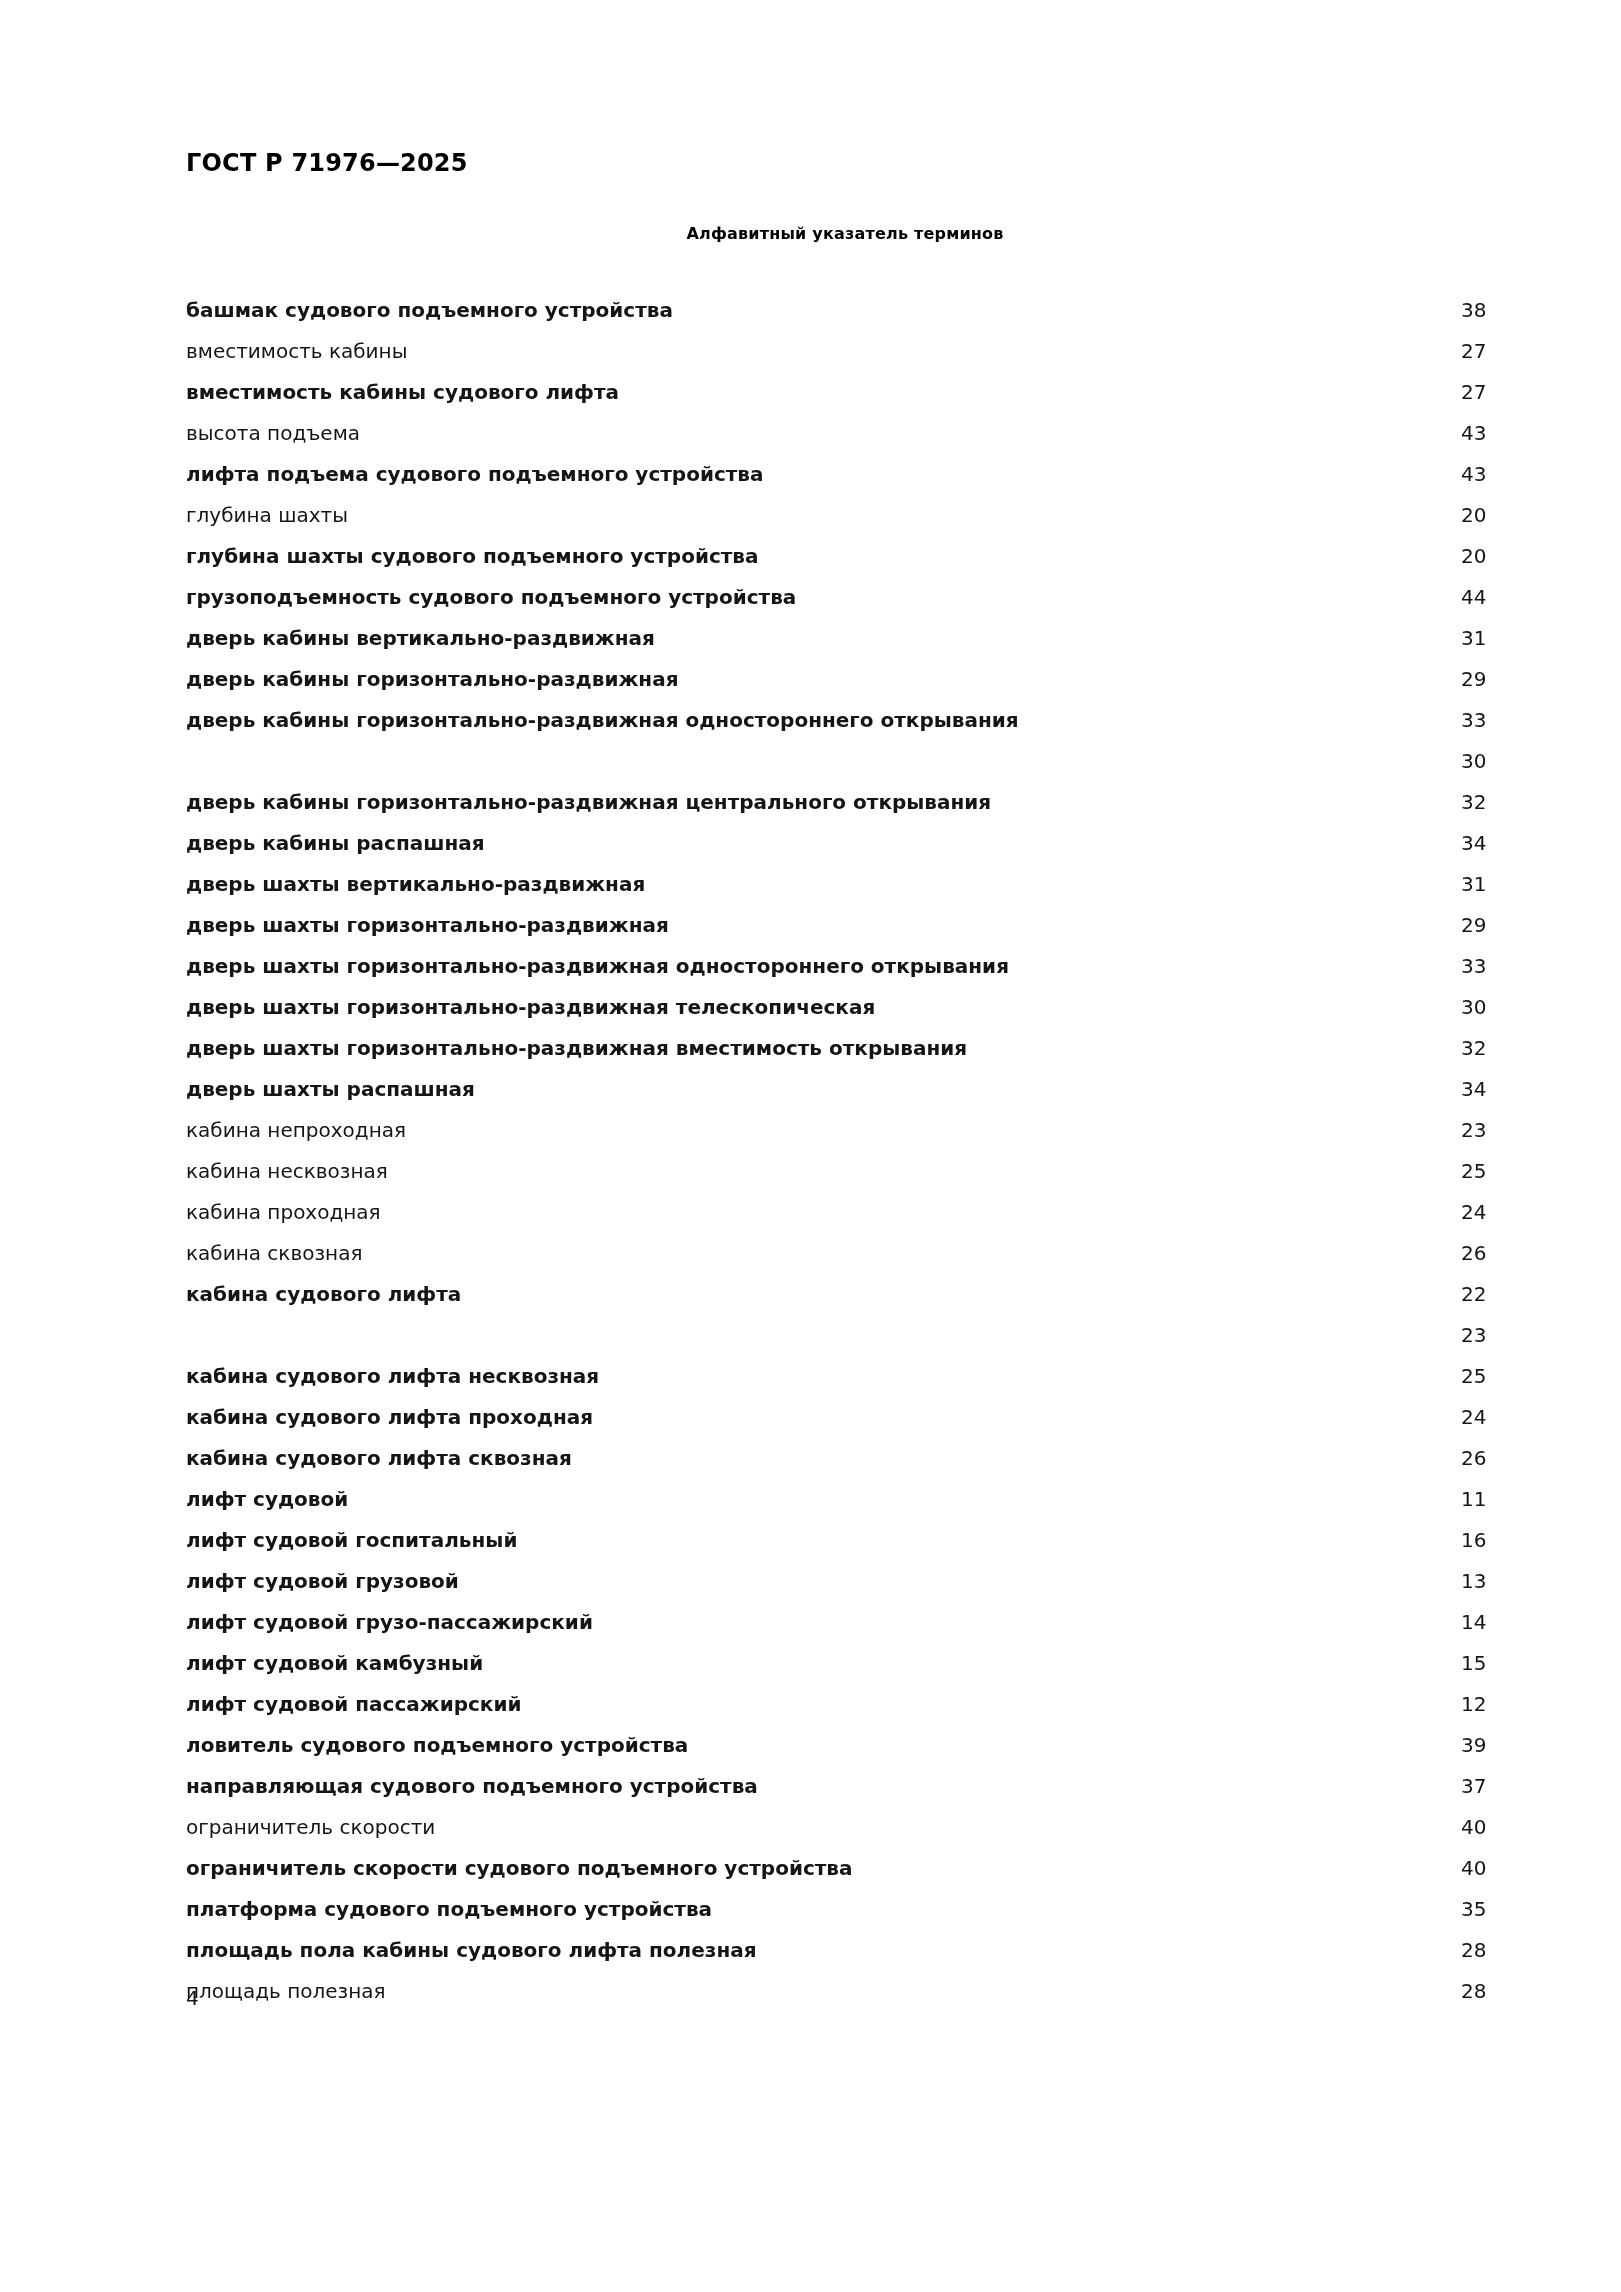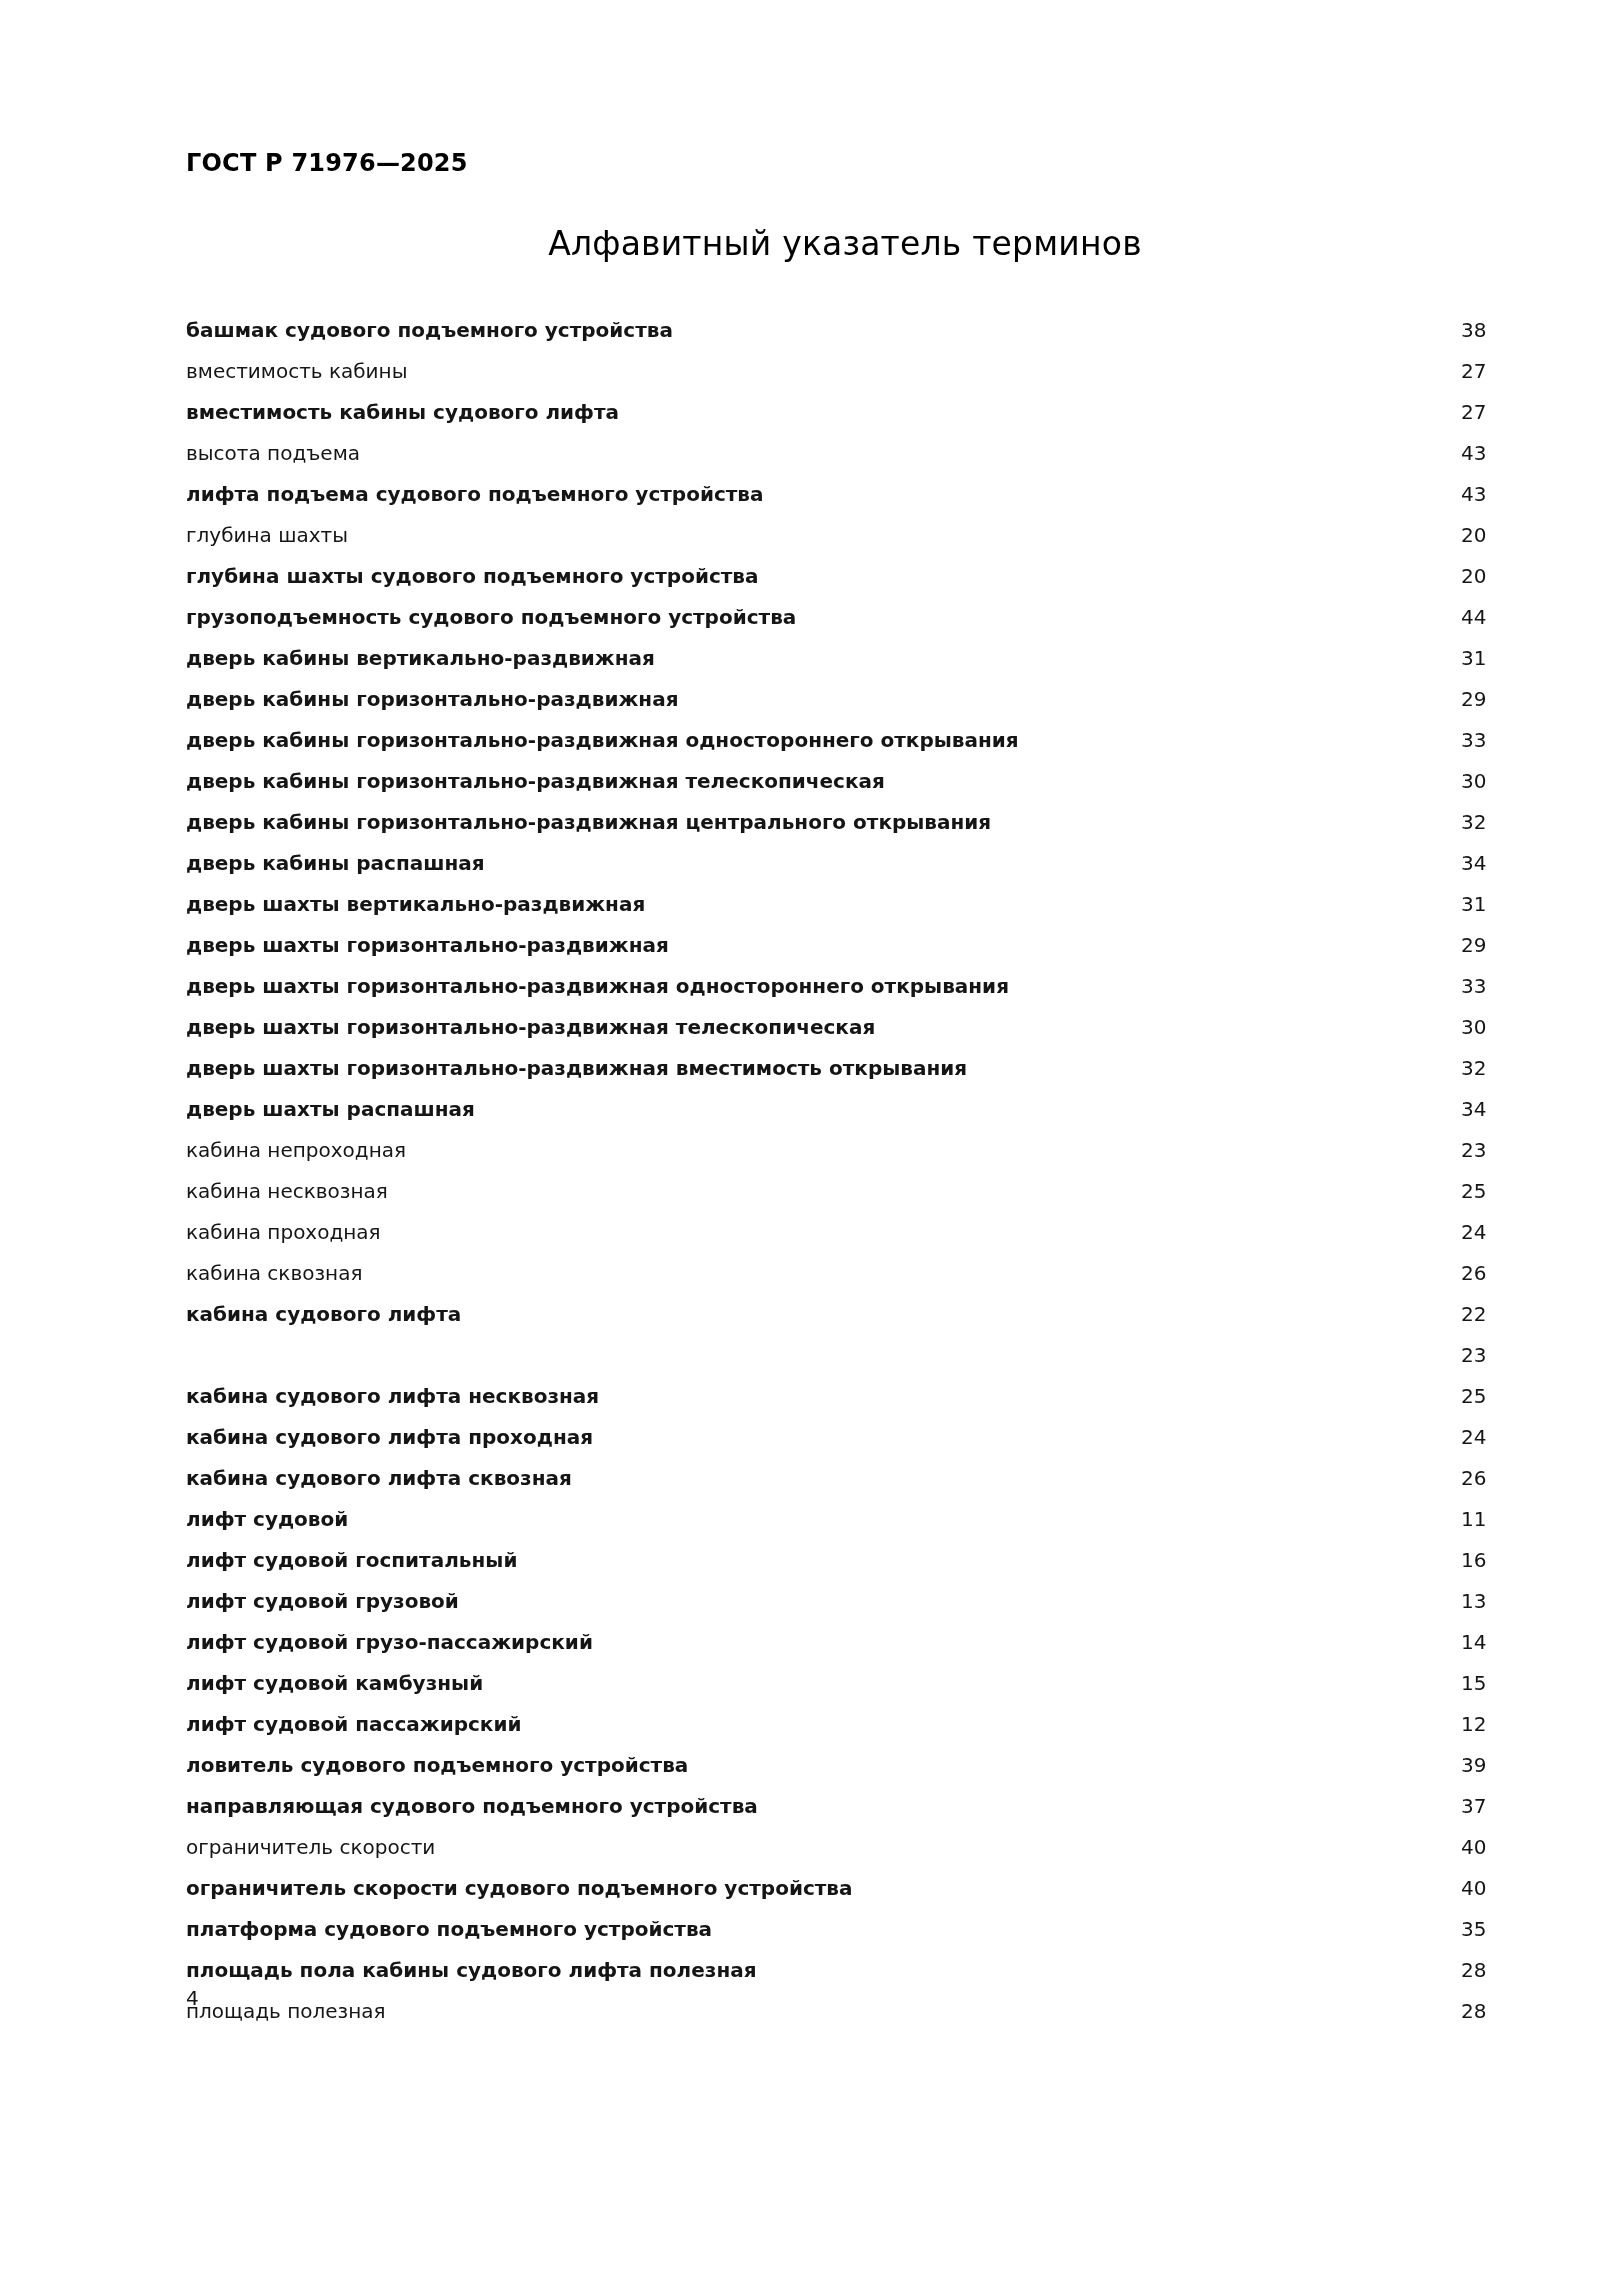--- a/index.html
+++ b/index.html
@@ -28,22 +28,22 @@
   .doc-header {
     margin-top: 145px;
     font-size: 24px;
     font-weight: bold;
     letter-spacing: 0.2px;
     color: #000;
   }
   .index-title {
     margin-top: 47px;
     text-align: center;
-    font-size: 33px;
-    font-weight: normal;
+    font-size: 16px;
+    font-weight: bold;
     color: #000;
     letter-spacing: 0.2px;
   }
   .entries {
     margin-top: 47px;
   }
   .entry {
     position: relative;
     height: 41px;
     line-height: 41px;
@@ -90,21 +90,21 @@
         <div class="entry"><span class="term">вместимость кабины</span><span class="page-no">27</span></div>
         <div class="entry bold"><span class="term">вместимость кабины судового лифта</span><span class="page-no">27</span></div>
         <div class="entry"><span class="term">высота подъема</span><span class="page-no">43</span></div>
         <div class="entry bold"><span class="term">лифта подъема судового подъемного устройства</span><span class="page-no">43</span></div>
         <div class="entry"><span class="term">глубина шахты</span><span class="page-no">20</span></div>
         <div class="entry bold"><span class="term">глубина шахты судового подъемного устройства</span><span class="page-no">20</span></div>
         <div class="entry bold"><span class="term">грузоподъемность судового подъемного устройства</span><span class="page-no">44</span></div>
         <div class="entry bold"><span class="term">дверь кабины вертикально-раздвижная</span><span class="page-no">31</span></div>
         <div class="entry bold"><span class="term">дверь кабины горизонтально-раздвижная</span><span class="page-no">29</span></div>
         <div class="entry bold"><span class="term">дверь кабины горизонтально-раздвижная одностороннего открывания</span><span class="page-no">33</span></div>
-        <div class="entry bold"><span class="term">дверь кабины горизонтально-раздвижная телескопическая</span><span class="page-no">30</span></div>
+        <div class="entry bold"><span class="page-no">30</span></div>
         <div class="entry bold"><span class="term">дверь кабины горизонтально-раздвижная центрального открывания</span><span class="page-no">32</span></div>
         <div class="entry bold"><span class="term">дверь кабины распашная</span><span class="page-no">34</span></div>
         <div class="entry bold"><span class="term">дверь шахты вертикально-раздвижная</span><span class="page-no">31</span></div>
         <div class="entry bold"><span class="term">дверь шахты горизонтально-раздвижная</span><span class="page-no">29</span></div>
         <div class="entry bold"><span class="term">дверь шахты горизонтально-раздвижная одностороннего открывания</span><span class="page-no">33</span></div>
         <div class="entry bold"><span class="term">дверь шахты горизонтально-раздвижная телескопическая</span><span class="page-no">30</span></div>
         <div class="entry bold"><span class="term">дверь шахты горизонтально-раздвижная вместимость открывания</span><span class="page-no">32</span></div>
         <div class="entry bold"><span class="term">дверь шахты распашная</span><span class="page-no">34</span></div>
         <div class="entry"><span class="term">кабина непроходная</span><span class="page-no">23</span></div>
         <div class="entry"><span class="term">кабина несквозная</span><span class="page-no">25</span></div>

